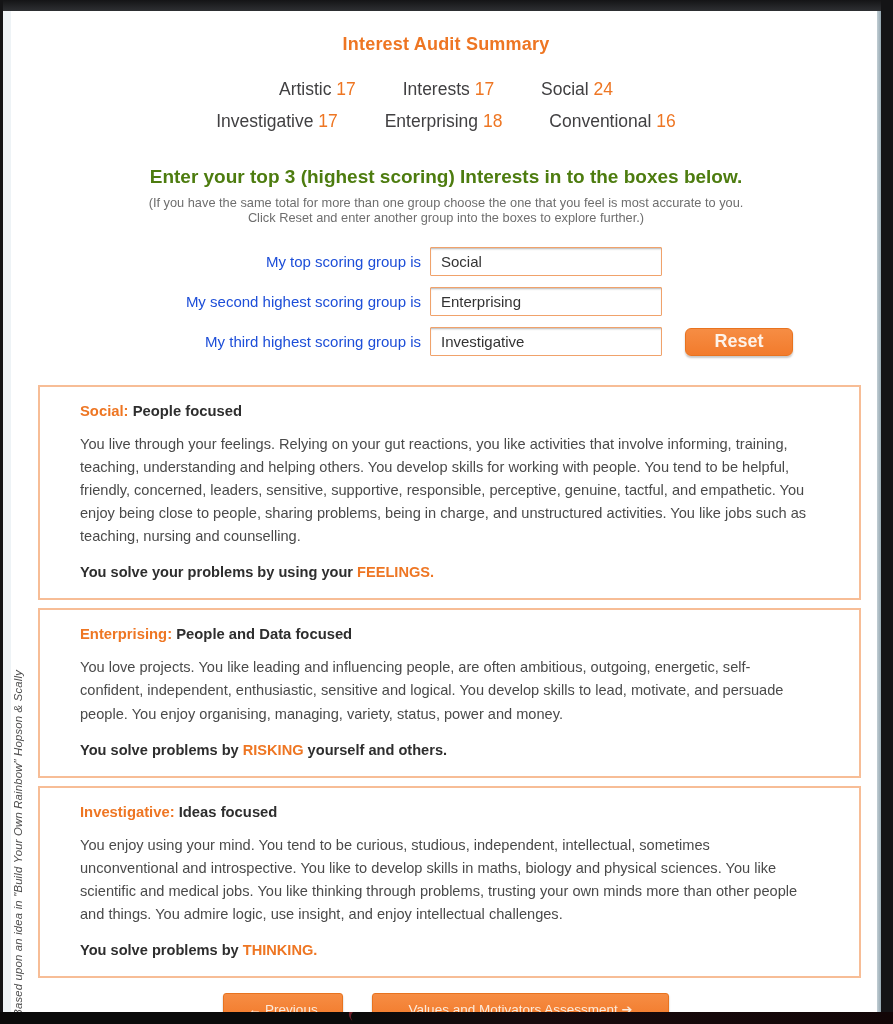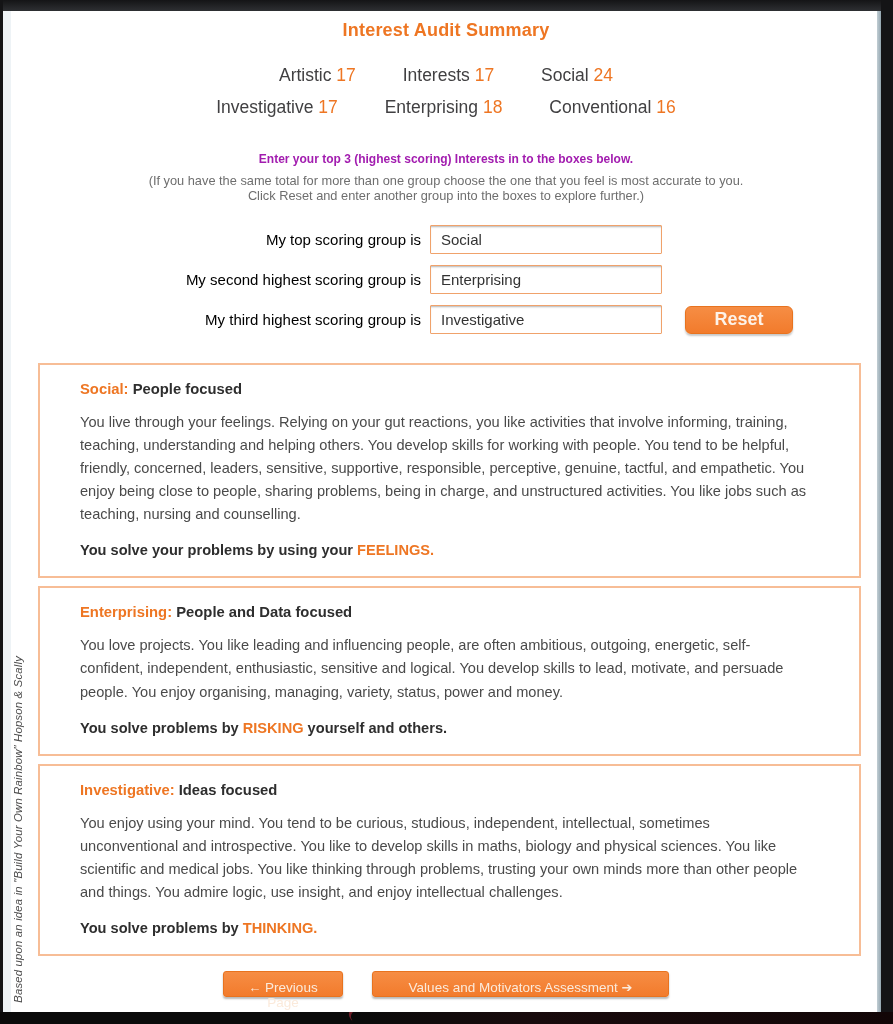--- a/index.html
+++ b/index.html
@@ -40,48 +40,48 @@
     z-index: 10; overflow: hidden;
   }
   .frame-bottom .red-mark {
     position: absolute; left: 348px; top: -2px; width: 26px; height: 16px;
     border-left: 3px solid #6d1e28; transform: rotate(38deg);
     border-radius: 40%;
   }
 
   
   .content {
-    position: absolute; top: 8px; left: 11px; width: 870px; height: 1001px;
+    position: absolute; top: 22px; left: 11px; width: 870px; height: 1001px;
     background: #ffffff; padding-top: 8px;
   }
 
   .page-title {
     text-align: center;
     font-size: 18px; font-weight: 700; color: #ee7623;
     margin-top: 4px; letter-spacing: .2px;
   }
 
   .scores { margin-top: 18px; text-align: center; }
   .scores-row { font-size: 17.5px; line-height: 32px; color: #414042; font-weight: 500; }
   .score-item { display: inline-block; margin: 0 21px; white-space: nowrap; }
   .score-label { color: #414042; }
   .score-value { color: #ee7623; }
 
   .instructions { margin-top: 29px; text-align: center; }
-  .instructions-heading { font-size: 12px; font-weight: 700; color: #a21caf; }
+  .instructions-heading { font-size: 19px; font-weight: 700; color: #4d7c0f; }
   .instructions-note { margin-top: 7px; font-size: 12.8px; color: #6e6e6e; line-height: 1.18; }
 
   
   .form-area { margin-top: 22px; }
   .form-row {
     display: flex; align-items: center; margin-bottom: 11px; height: 29px;
   }
   .form-label {
     width: 419px; text-align: right; padding-right: 9px;
-    font-size: 15px; color: #000000;
+    font-size: 15px; color: #1d4ed8;
   }
   .group-input {
     width: 232px; height: 29px;
     border: 1px solid #f0a26b; border-radius: 1px;
     padding: 0 10px; font-size: 15px; color: #333;
     font-family: "Liberation Sans", "DejaVu Sans", sans-serif;
     box-shadow: inset 0 2px 2px -1px rgba(90,90,90,.45);
     outline: none; background: #fff;
   }
   .reset-button {

